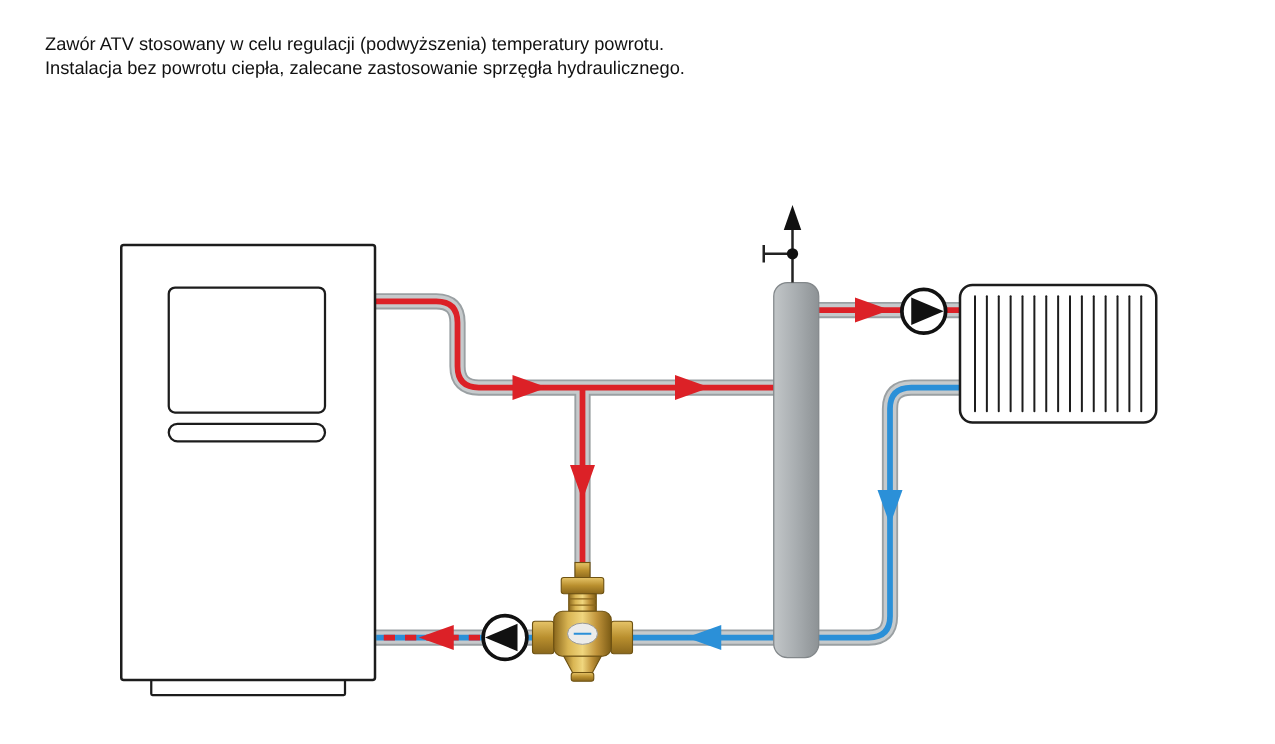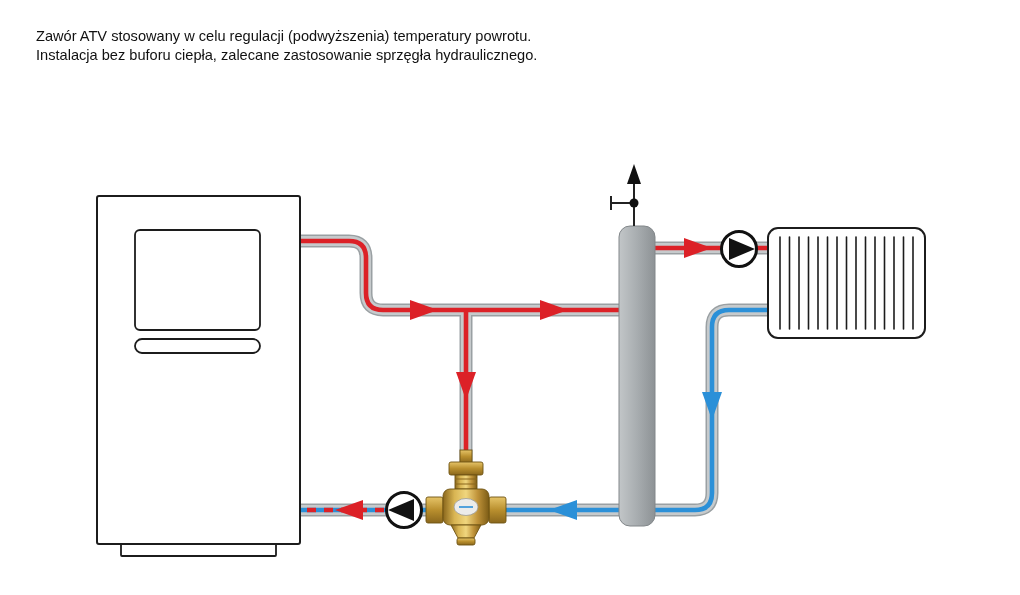--- a/index.html
+++ b/index.html
@@ -25,21 +25,21 @@
   .vent{stroke:#222;stroke-width:2;fill:none;}
   .brass-stroke{stroke:#6e5212;stroke-width:0.9;}
 </style>
 </head>
 <body>
 
 <div class="stage">
 
   <div class="caption">
     <p>Zawór ATV stosowany w celu regulacji (podwyższenia) temperatury powrotu.</p>
-    <p>Instalacja bez buforu ciepła, zalecane zastosowanie sprzęgła hydraulicznego.</p>
+    <p>Instalacja bez powrotu ciepła, zalecane zastosowanie sprzęgła hydraulicznego.</p>
   </div>
 
   <svg width="1020" height="595" viewBox="0 0 1020 595">
     <defs>
       <linearGradient id="sepG" x1="0" y1="0" x2="1" y2="0">
         <stop offset="0" stop-color="#c2c6c8"></stop>
         <stop offset="0.5" stop-color="#a8adb0"></stop>
         <stop offset="1" stop-color="#8d9295"></stop>
       </linearGradient>
       <linearGradient id="brassV" x1="0" y1="0" x2="1" y2="0">

